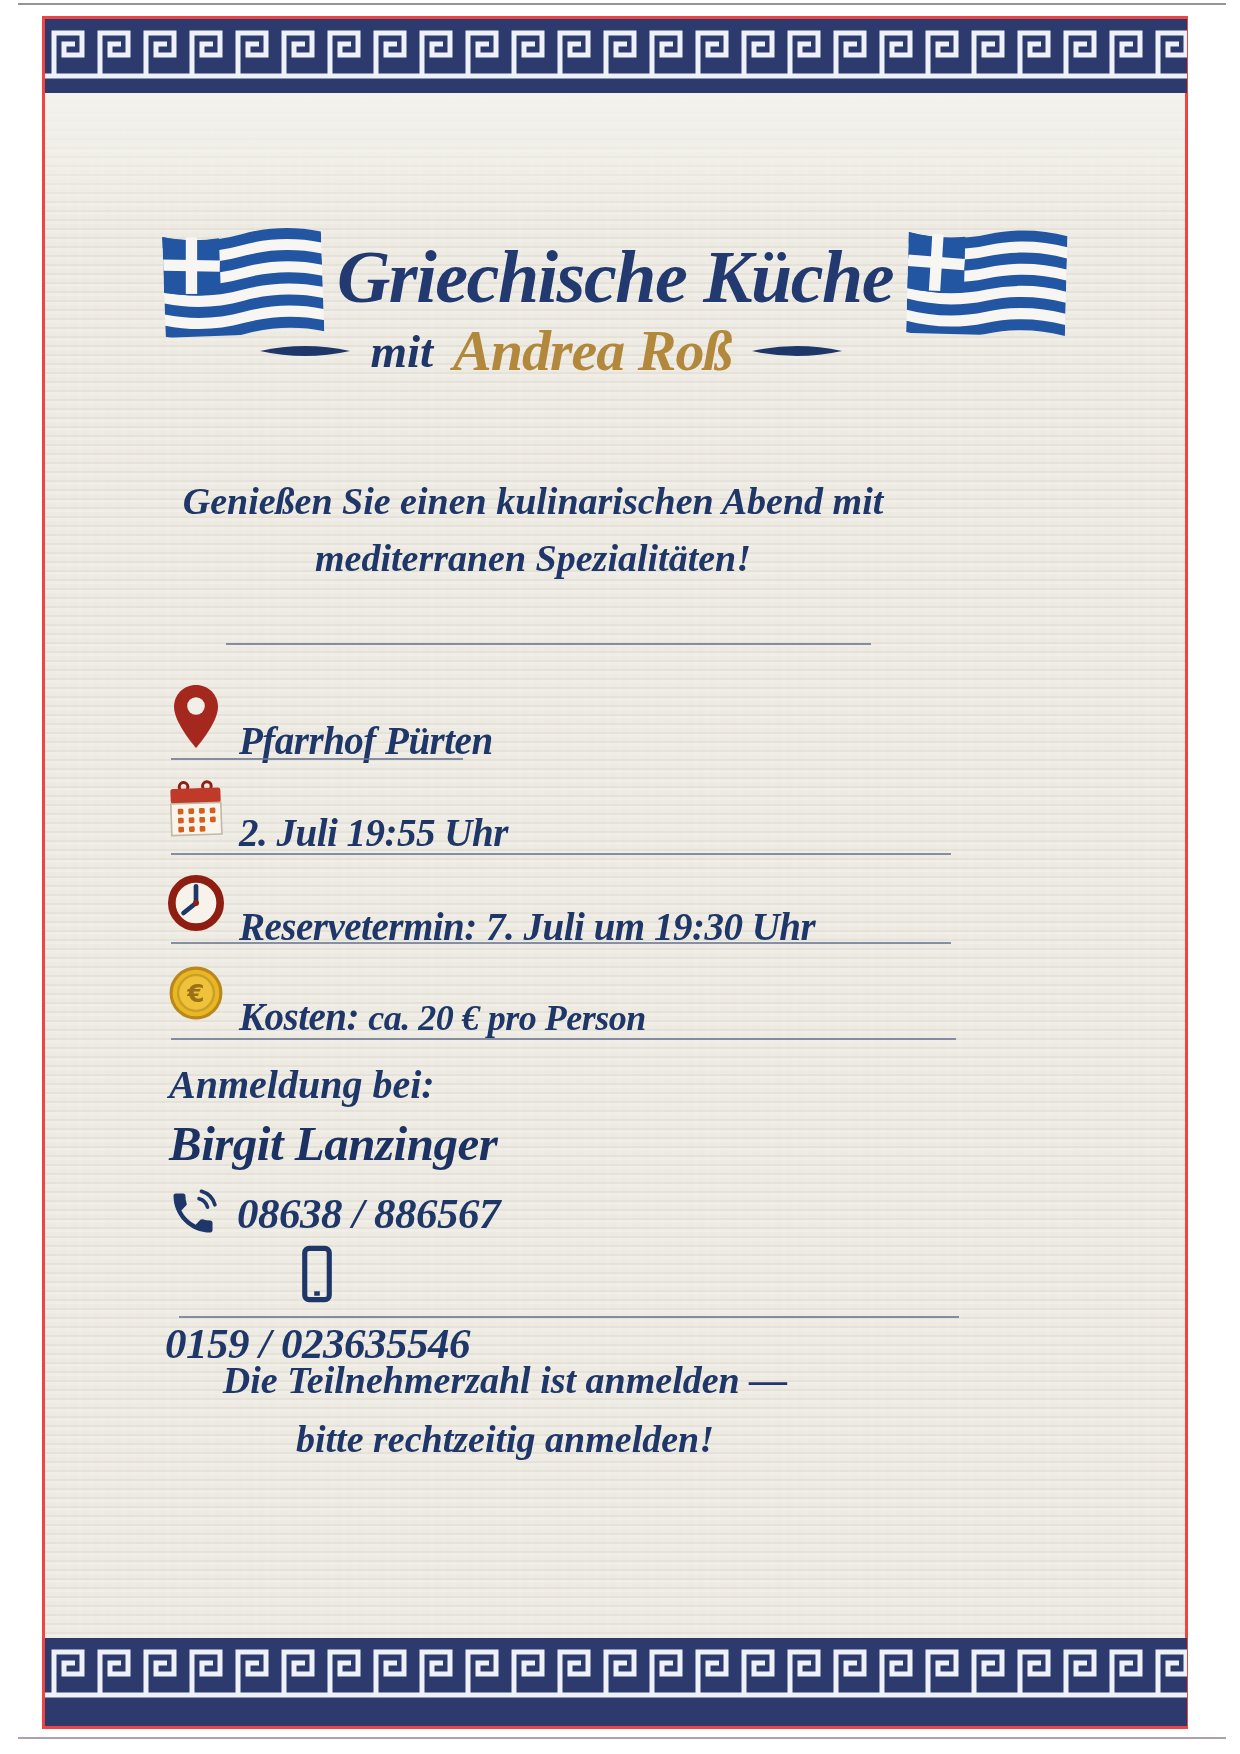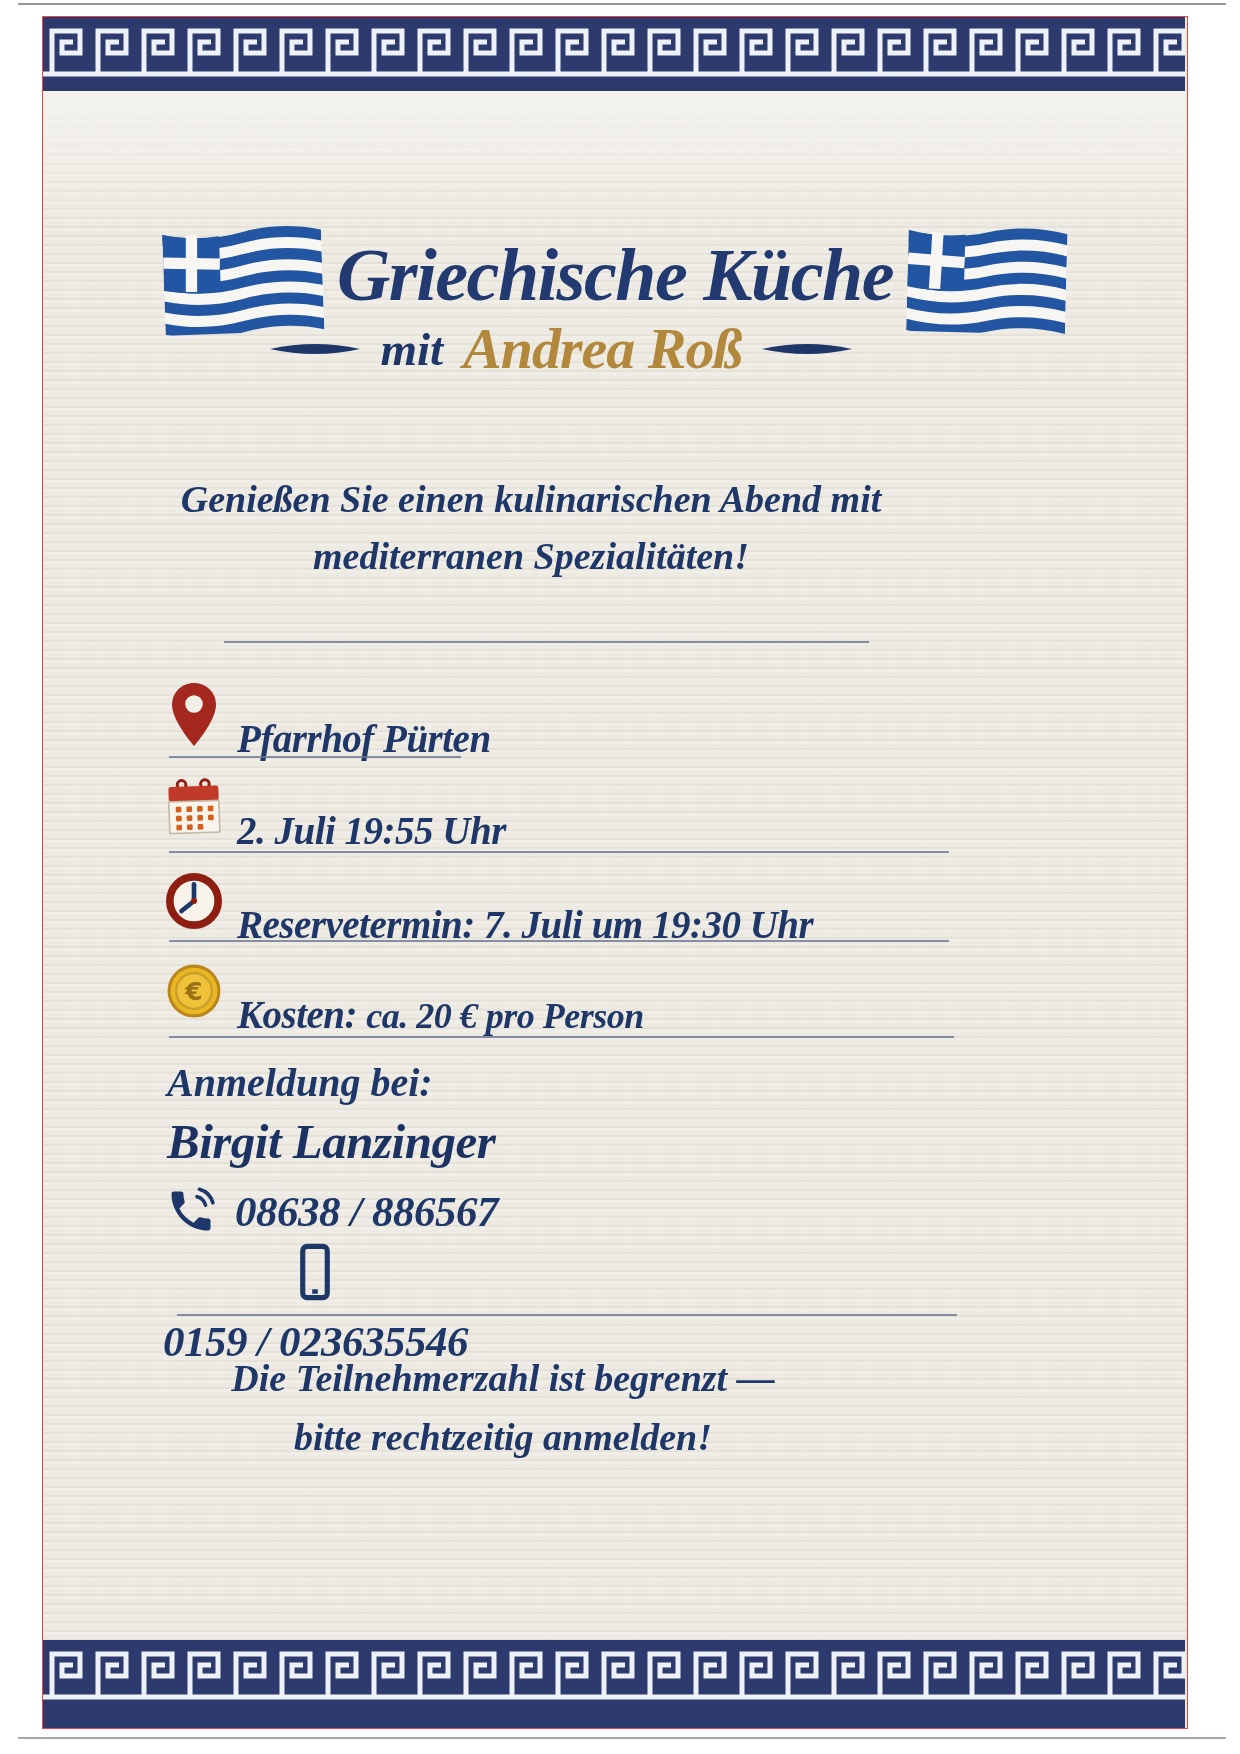--- a/index.html
+++ b/index.html
@@ -7,21 +7,21 @@
     width:1240px;height:1754px;position:relative;background:#ffffff;
     font-family:"Liberation Serif","DejaVu Serif",serif;
     overflow:hidden;
   }
   .page-rule{position:absolute;left:18px;right:14px;height:2px;background:#95939b;}
   .page-rule.top{top:3px;}
   .page-rule.bottom{top:1737px;background:#aaa3af;}
 
   .flyer{
     position:absolute;left:42px;top:16px;width:1146px;height:1713px;
-    border:1px solid #ef4444;box-sizing:border-box;
+    border:3px solid #ef4444;box-sizing:border-box;
     display:flex;flex-direction:column;background:#edeae2;
   }
   .band{display:block;flex:0 0 auto;}
   .paper{
     position:relative;flex:1 1 auto;
     background-color:#edeae2;
     background-image:
       repeating-linear-gradient(180deg, rgba(181,173,158,.14) 0 2px, rgba(255,255,255,.14) 2px 5px, rgba(0,0,0,0) 5px 9px),
       repeating-linear-gradient(90deg, rgba(255,255,255,.07) 0 4px, rgba(0,0,0,0) 4px 11px);
   }
@@ -39,21 +39,21 @@
   .flag.left{transform:rotate(-2deg);}
   .flag.right{transform:rotate(1.5deg);}
   .title{
     font-size:74px;font-weight:bold;font-style:italic;color:#223a6f;
     letter-spacing:-1.5px;white-space:nowrap;line-height:1;
     text-shadow:0 1px 0 rgba(255,255,255,.4);
   }
 
   .subtitle{
     position:absolute;top:224px;left:0;width:1012px;
-    display:flex;align-items:center;justify-content:center;gap:20px;margin-left:12px;
+    display:flex;align-items:center;justify-content:center;gap:20px;
   }
   .subtitle .lens{flex:0 0 auto;}
   .subtitle .mit{font-size:47px;font-weight:bold;font-style:italic;color:#1e3768;}
   .subtitle .name{font-size:58px;font-weight:bold;font-style:italic;color:#b2893c;letter-spacing:-1px;}
 
   .intro{
     position:absolute;top:380px;left:0;width:976px;text-align:center;
     font-size:38px;font-weight:bold;font-style:italic;color:#1e3768;line-height:1.5;
   }
 
@@ -241,21 +241,21 @@
           <rect x="4" y="3" width="22" height="46" rx="4" fill="none" stroke="#1e3768" stroke-width="4.6"></rect>
           <rect x="12.5" y="41.5" width="5" height="4" fill="#1e3768"></rect>
         </svg>
       </span>
       <span class="num">0159 / 023635546</span>
     </div>
 
     <div class="divider d-close"></div>
 
     <div class="closing">
-      <div>Die Teilnehmerzahl ist begrenzt —</div>
+      <div>Die Teilnehmerzahl ist anmelden —</div>
       <div>bitte rechtzeitig anmelden!</div>
     </div>
 
   </div>
 
   <svg class="band" width="1142" height="88">
     <rect width="100%" height="100%" fill="url(#greekKeyBottom)"></rect>
   </svg>
 
 </div>

